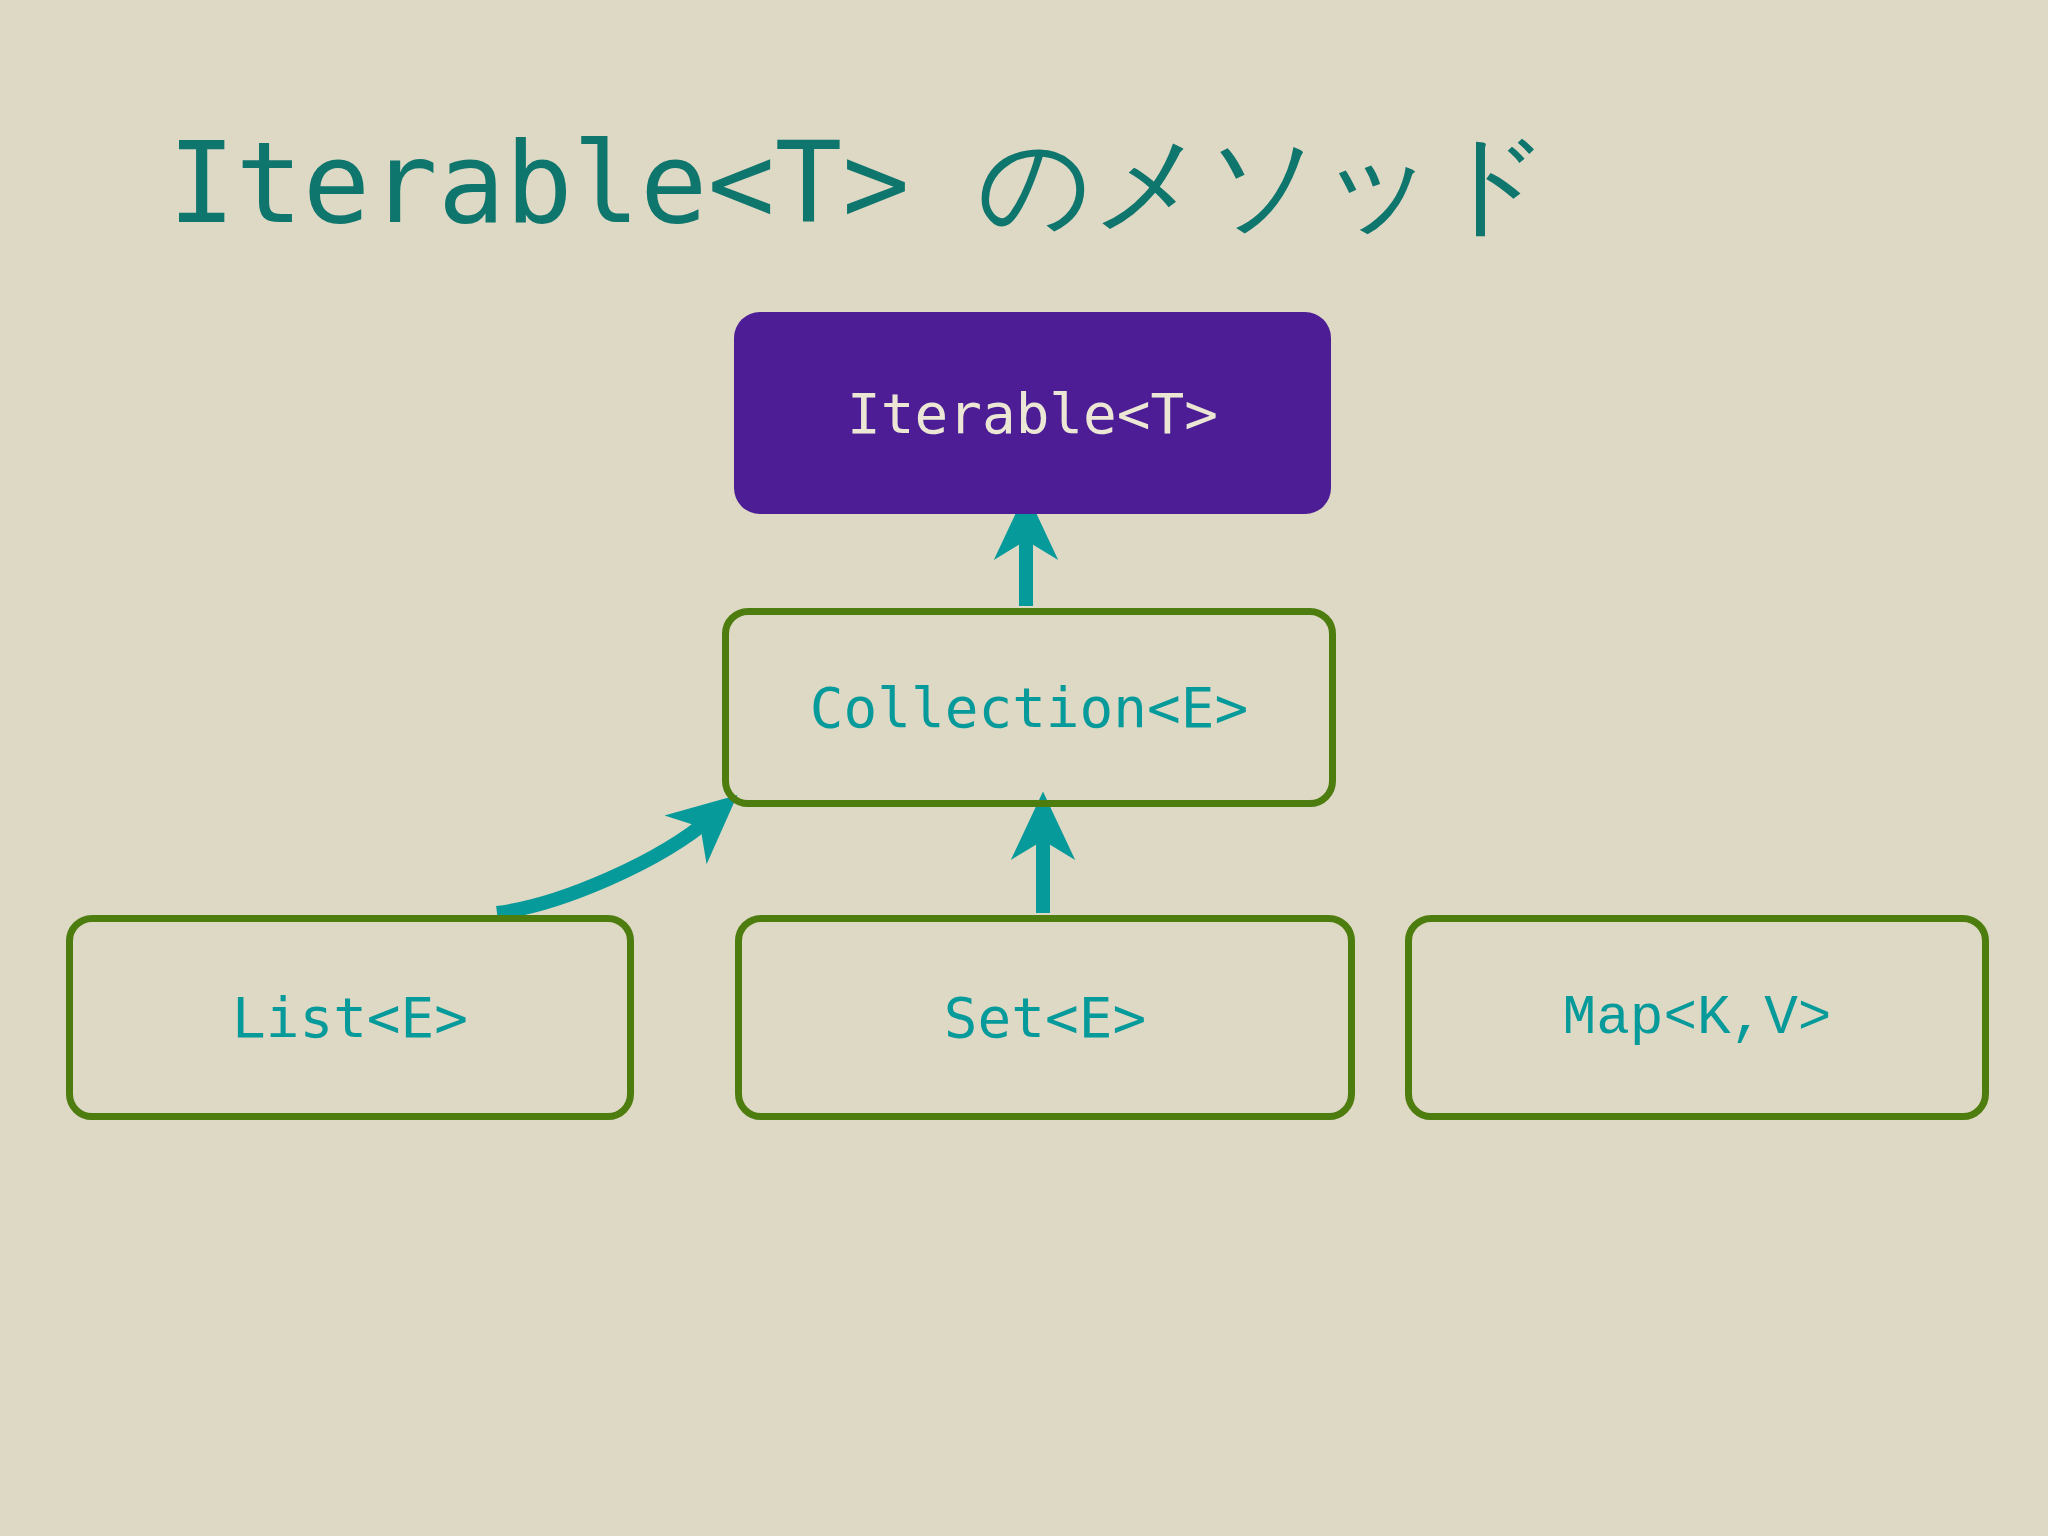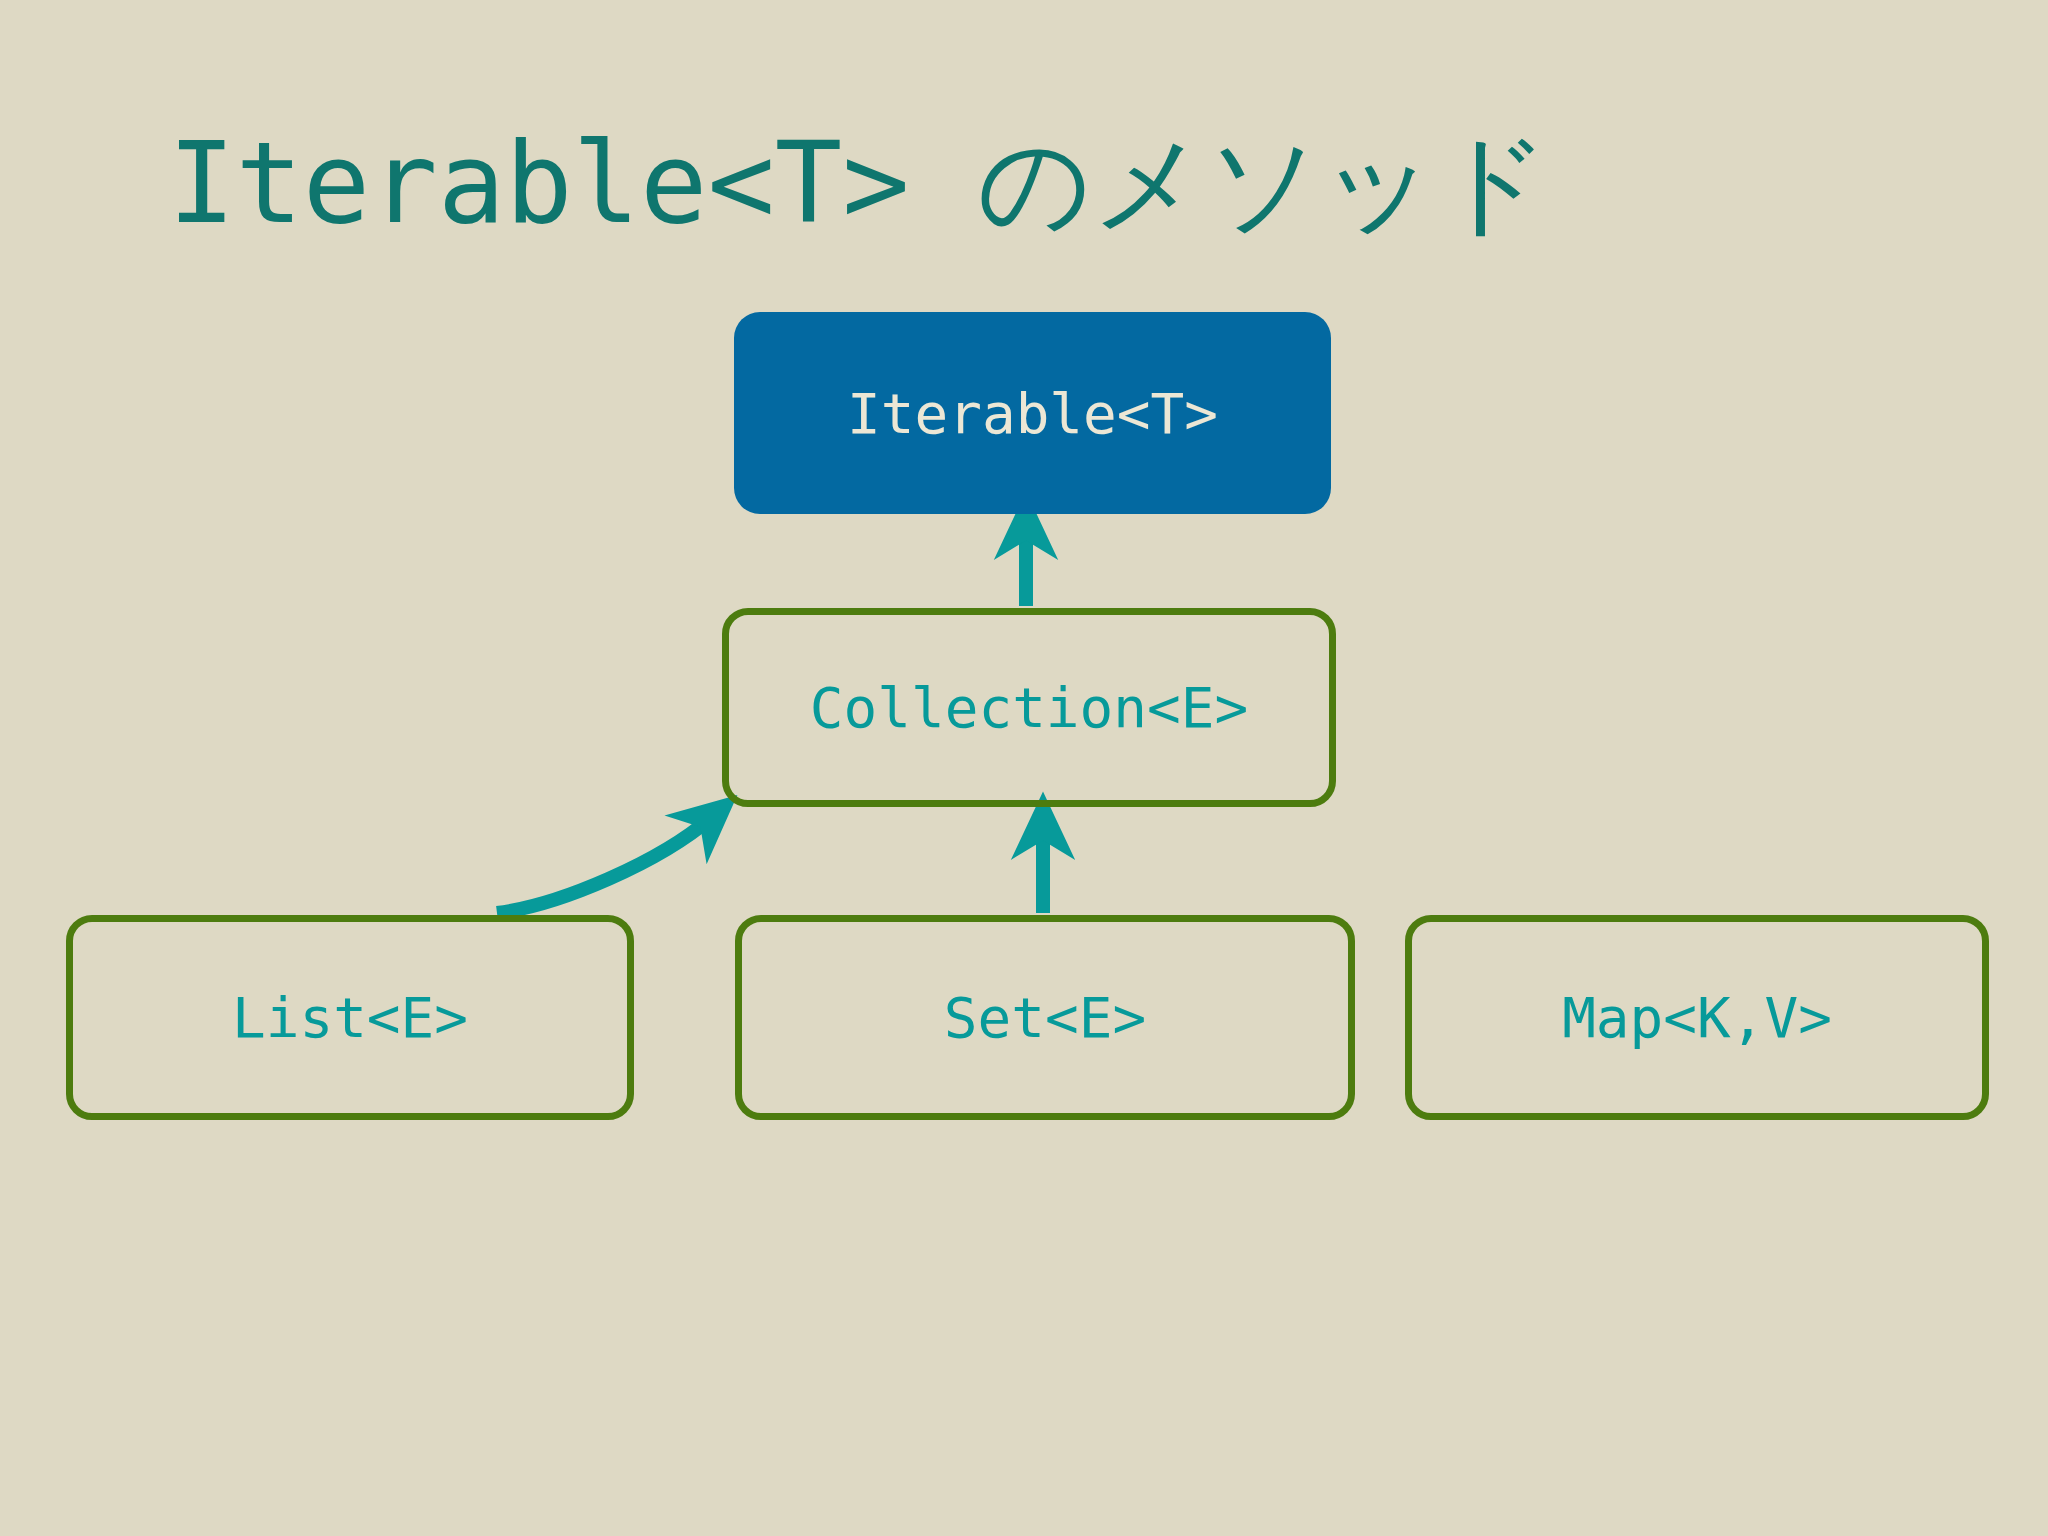--- a/index.html
+++ b/index.html
@@ -33,21 +33,21 @@
     position: absolute;
     box-sizing: border-box;
     display: flex;
     align-items: center;
     justify-content: center;
     font-family: "DejaVu Sans Mono", monospace;
     border-radius: 26px;
     white-space: nowrap;
   }
   .node-filled {
-    background: #0369a1;
+    background: #4c1d95;
     color: #ece7d5;
     border: none;
   }
   .node-outlined {
     background: transparent;
     color: #079a9a;
     border: 7px solid #4d7c0f;
   }
   #node-iterable {
     left: 734px;
@@ -76,20 +76,21 @@
     width: 620px;
     height: 205px;
     font-size: 56px;
   }
   #node-map {
     left: 1405px;
     top: 915px;
     width: 584px;
     height: 205px;
     font-size: 56px;
+    font-family: Liberation Mono, monospace;
   }
   #edges {
     position: absolute;
     left: 0;
     top: 0;
     width: 2048px;
     height: 1536px;
     pointer-events: none;
   }
 </style>

